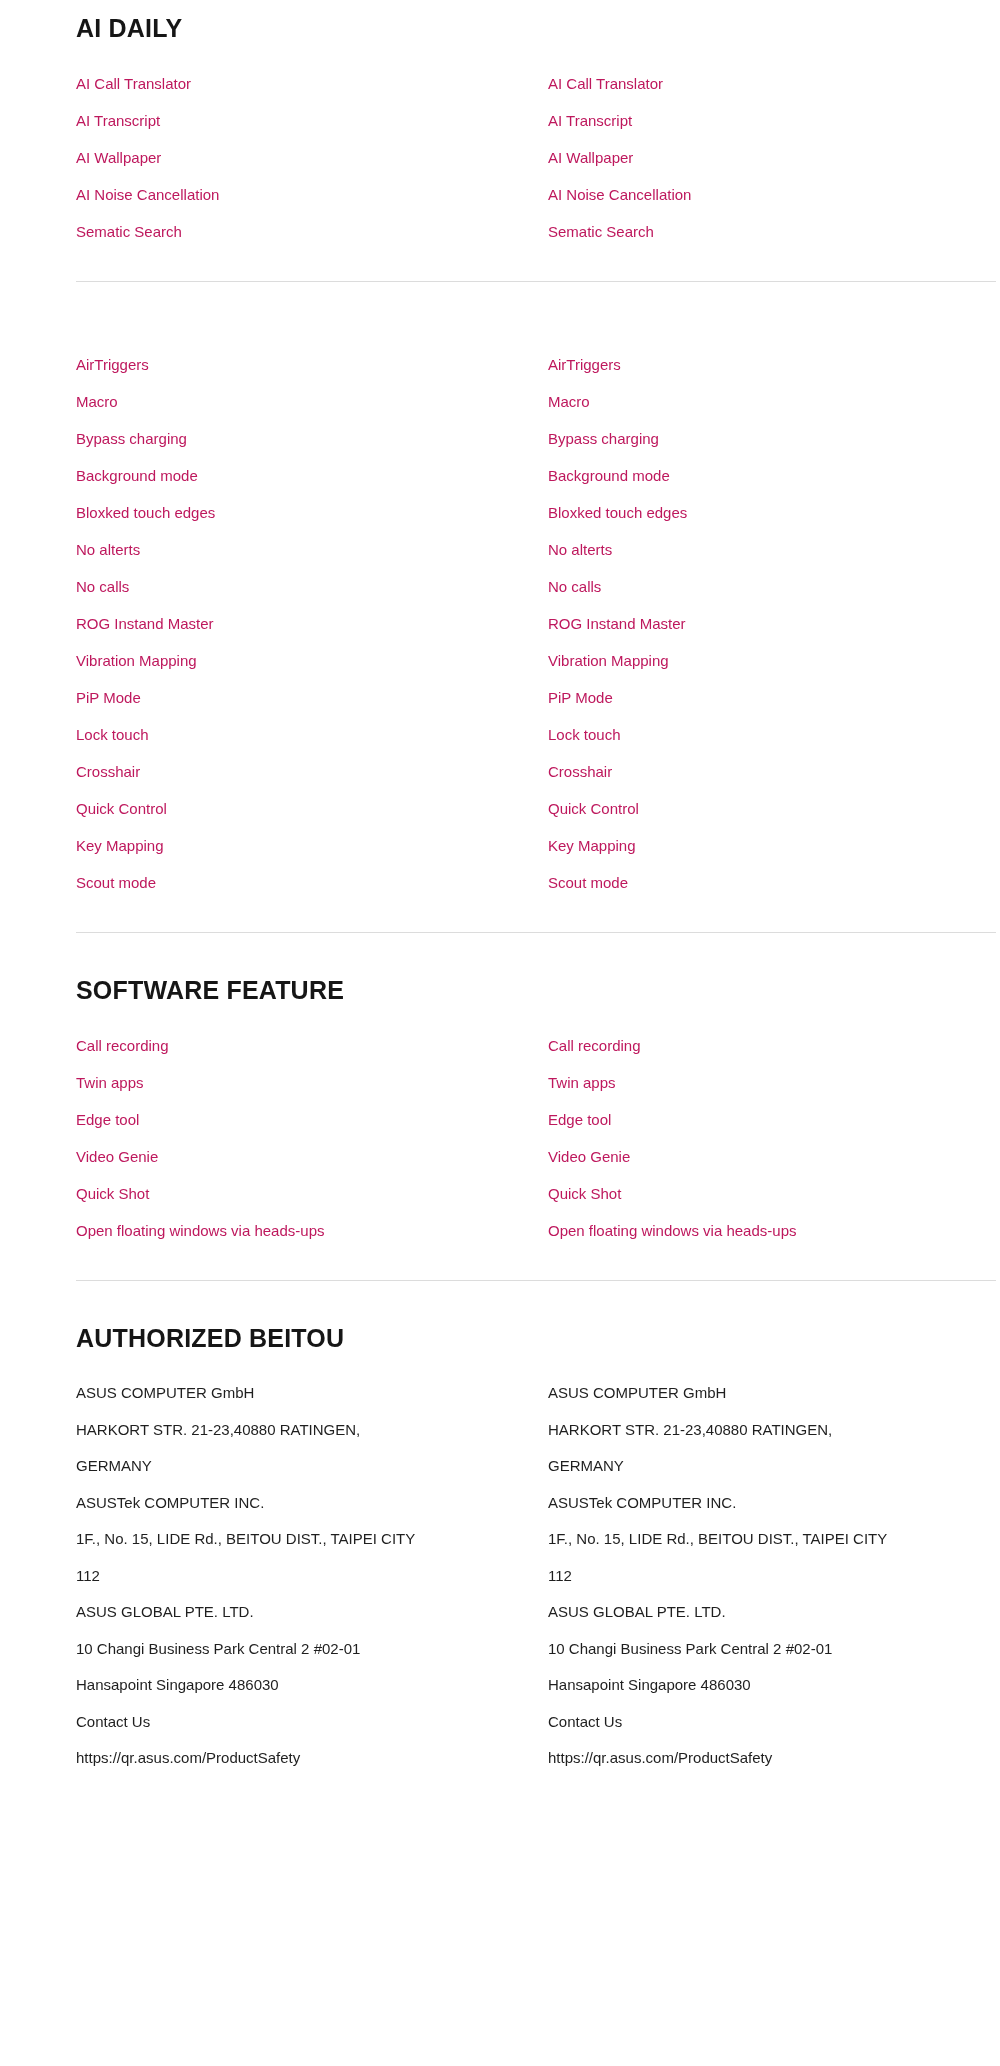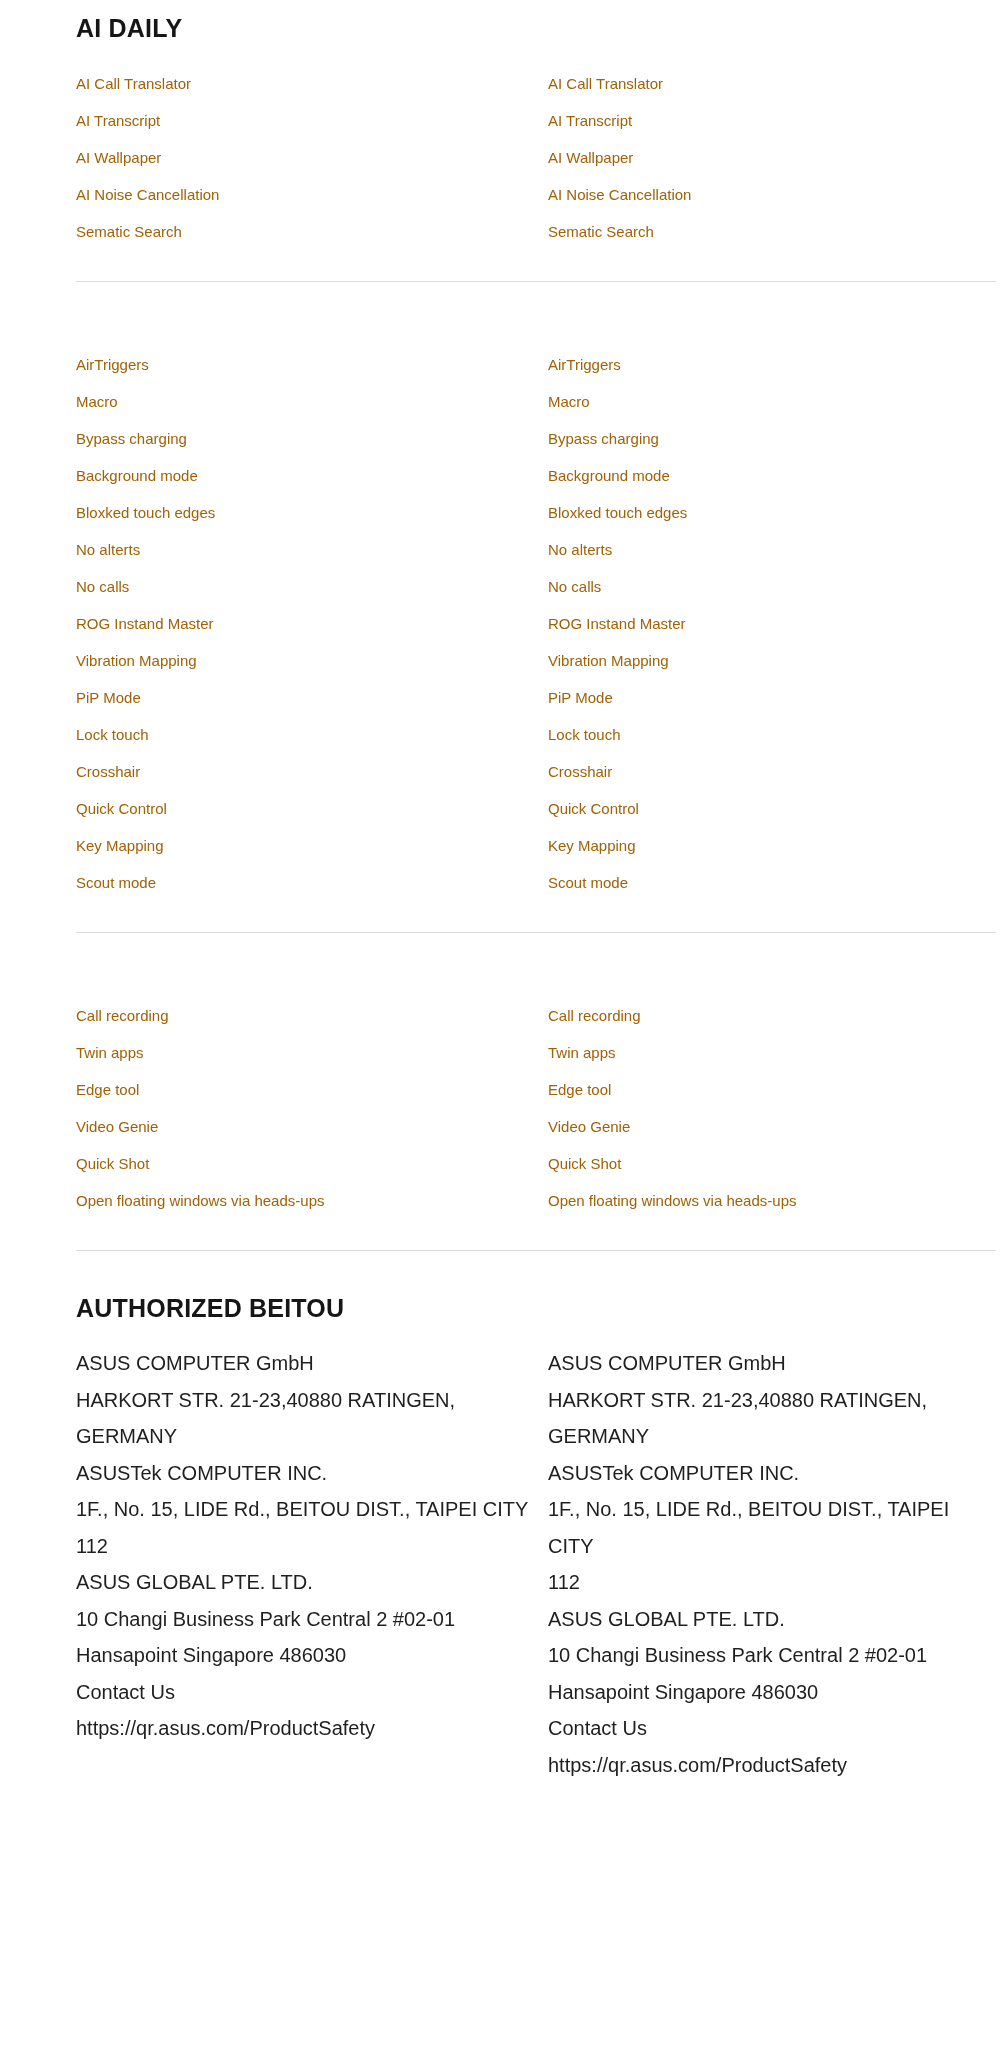--- a/index.html
+++ b/index.html
@@ -40,25 +40,25 @@
   .col {
     width: 50%;
     box-sizing: border-box;
   }
   .col-right {
     padding-left: 12px;
   }
   .item {
     font-size: 15px;
     line-height: 37px;
-    color: #a16207;
+    color: #be185d;
     white-space: nowrap;
   }
   .addr-line {
-    font-size: 20px;
+    font-size: 15px;
     line-height: 36.5px;
     color: #1f1f1f;
   }
   .divider {
     border: 0;
     border-top: 1px solid #dcdcdc;
     margin: 0;
     width: 100%;
   }
   
@@ -137,20 +137,21 @@
         <div class="item">Scout mode</div>
       </div>
     </div>
   </section>
 
   <div class="sp-list-to-rule"></div>
   <hr class="divider">
   <div class="sp-rule-to-title"></div>
 
   <section class="section">
+    <h2 class="section-title">SOFTWARE FEATURE</h2>
     <div class="sp-title-to-list"></div>
     <div class="cols">
       <div class="col col-left">
         <div class="item">Call recording</div>
         <div class="item">Twin apps</div>
         <div class="item">Edge tool</div>
         <div class="item">Video Genie</div>
         <div class="item">Quick Shot</div>
         <div class="item">Open floating windows via heads-ups</div>
       </div>

